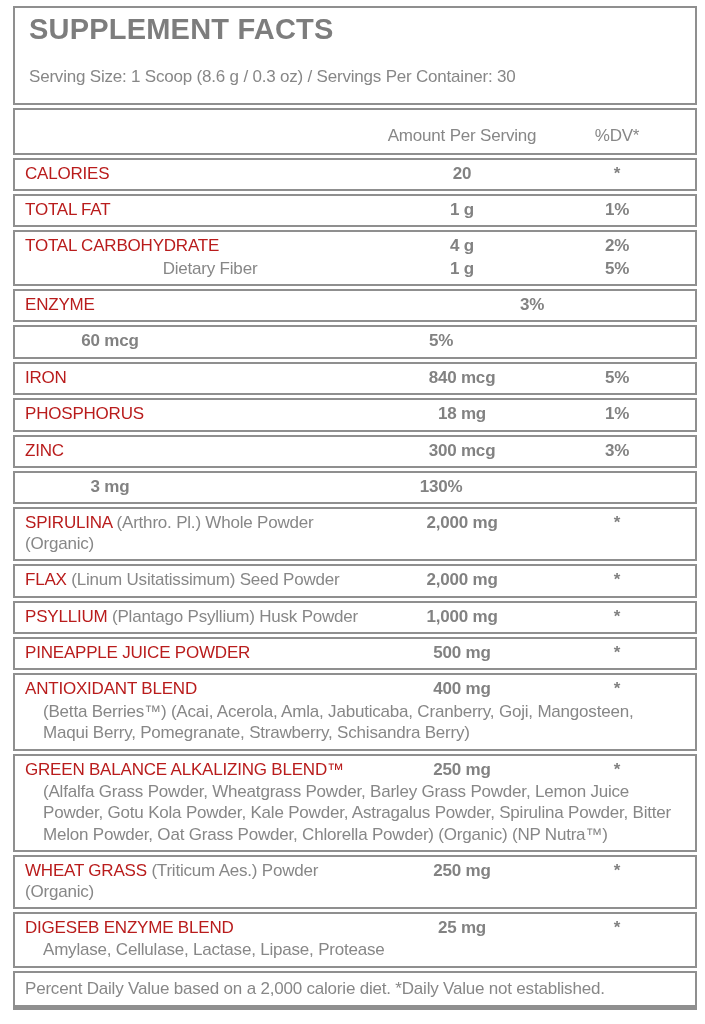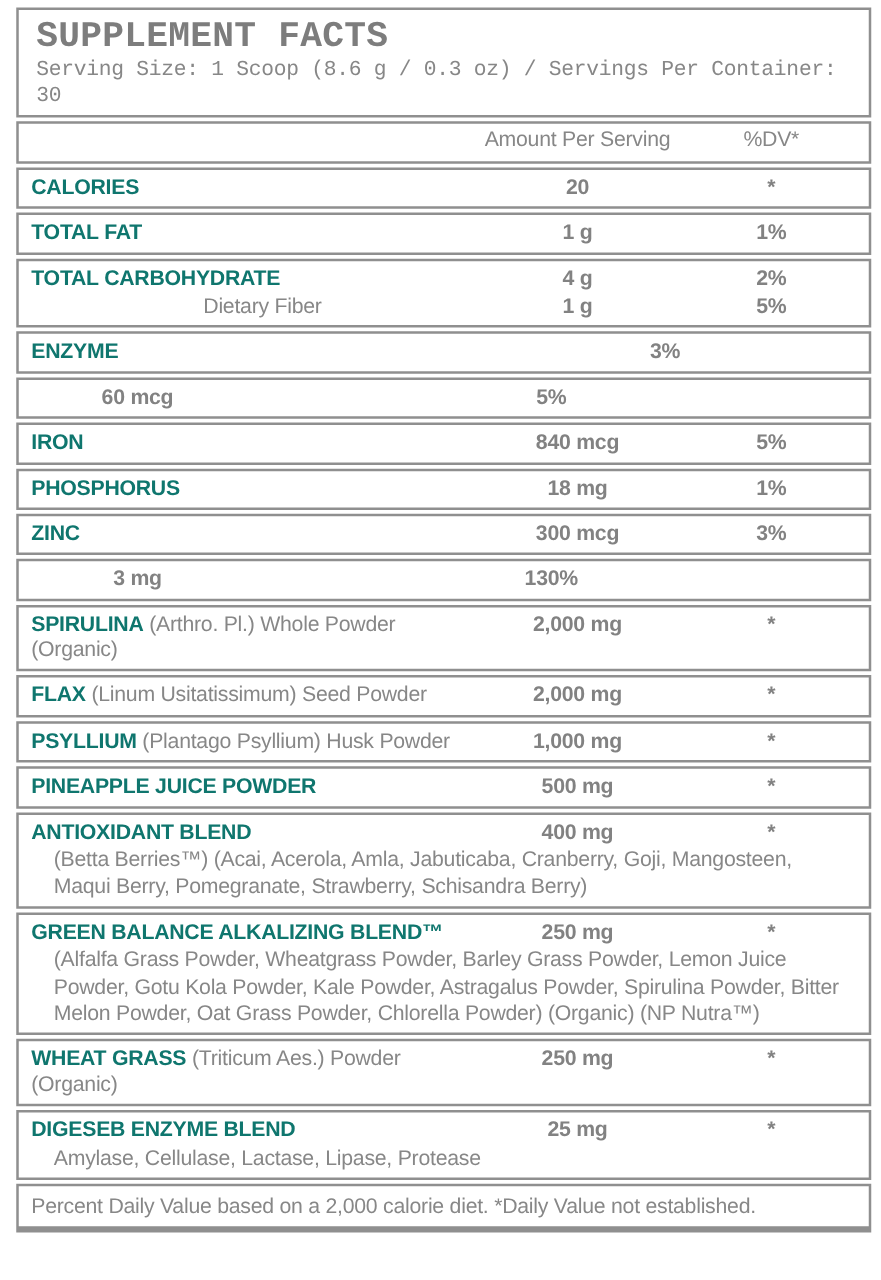--- a/index.html
+++ b/index.html
@@ -14,41 +14,41 @@
     padding: 6px 8px 0 13px;
     letter-spacing: -0.2px;
   }
   .box {
     border: 2px solid #8f8f8f;
     margin-bottom: 3px;
     padding: 3px 8px 4px 10px;
     background: #fff;
   }
   
-  .title-box { padding: 6px 12px 4px 14px; font-family: Liberation Mono, monospace; }
+  .title-box { padding: 6px 12px 16px 14px; }
   .panel-title {
     font-size: 29px;
     font-weight: bold;
     letter-spacing: 0.2px;
     color: #7d7d7d;
     line-height: 1.1;
     margin: 0;
   }
-  .serving-line { font-size: 17px; line-height: 1.25; margin-top: 0; }
+  .serving-line { font-size: 17px; line-height: 1.25; margin-top: 20px; }
 
   
   .cols { display: flex; align-items: baseline; line-height: 1.2; }
   .c-name { width: 352px; min-width: 0; font-size: 17px; }
   .c-amt  { width: 170px; text-align: center; font-size: 17px; }
   .c-dv   { flex: 1; text-align: center; font-size: 17px; }
 
-  .header-box { padding-top: 3px; padding-bottom: 6px; }
+  .header-box { padding-top: 16px; padding-bottom: 6px; }
   .header-box .c-amt, .header-box .c-dv { font-weight: normal; }
 
-  .row .c-name .b { font-weight: bold; color: #0f766e; }
+  .row .c-name .b { font-weight: normal; color: #b91c1c; }
   .row .c-amt, .row .c-dv { font-weight: bold; color: #828282; text-align: center; }
   .row { padding-top: 4px; padding-bottom: 5px; }
 
   .subrow { margin-top: 2px; }
   .subrow .c-name { padding-left: 18px; font-weight: normal; text-align: center; }
 
   .note {
     font-size: 17px;
     line-height: 1.26;
     padding: 1px 4px 0 18px;

